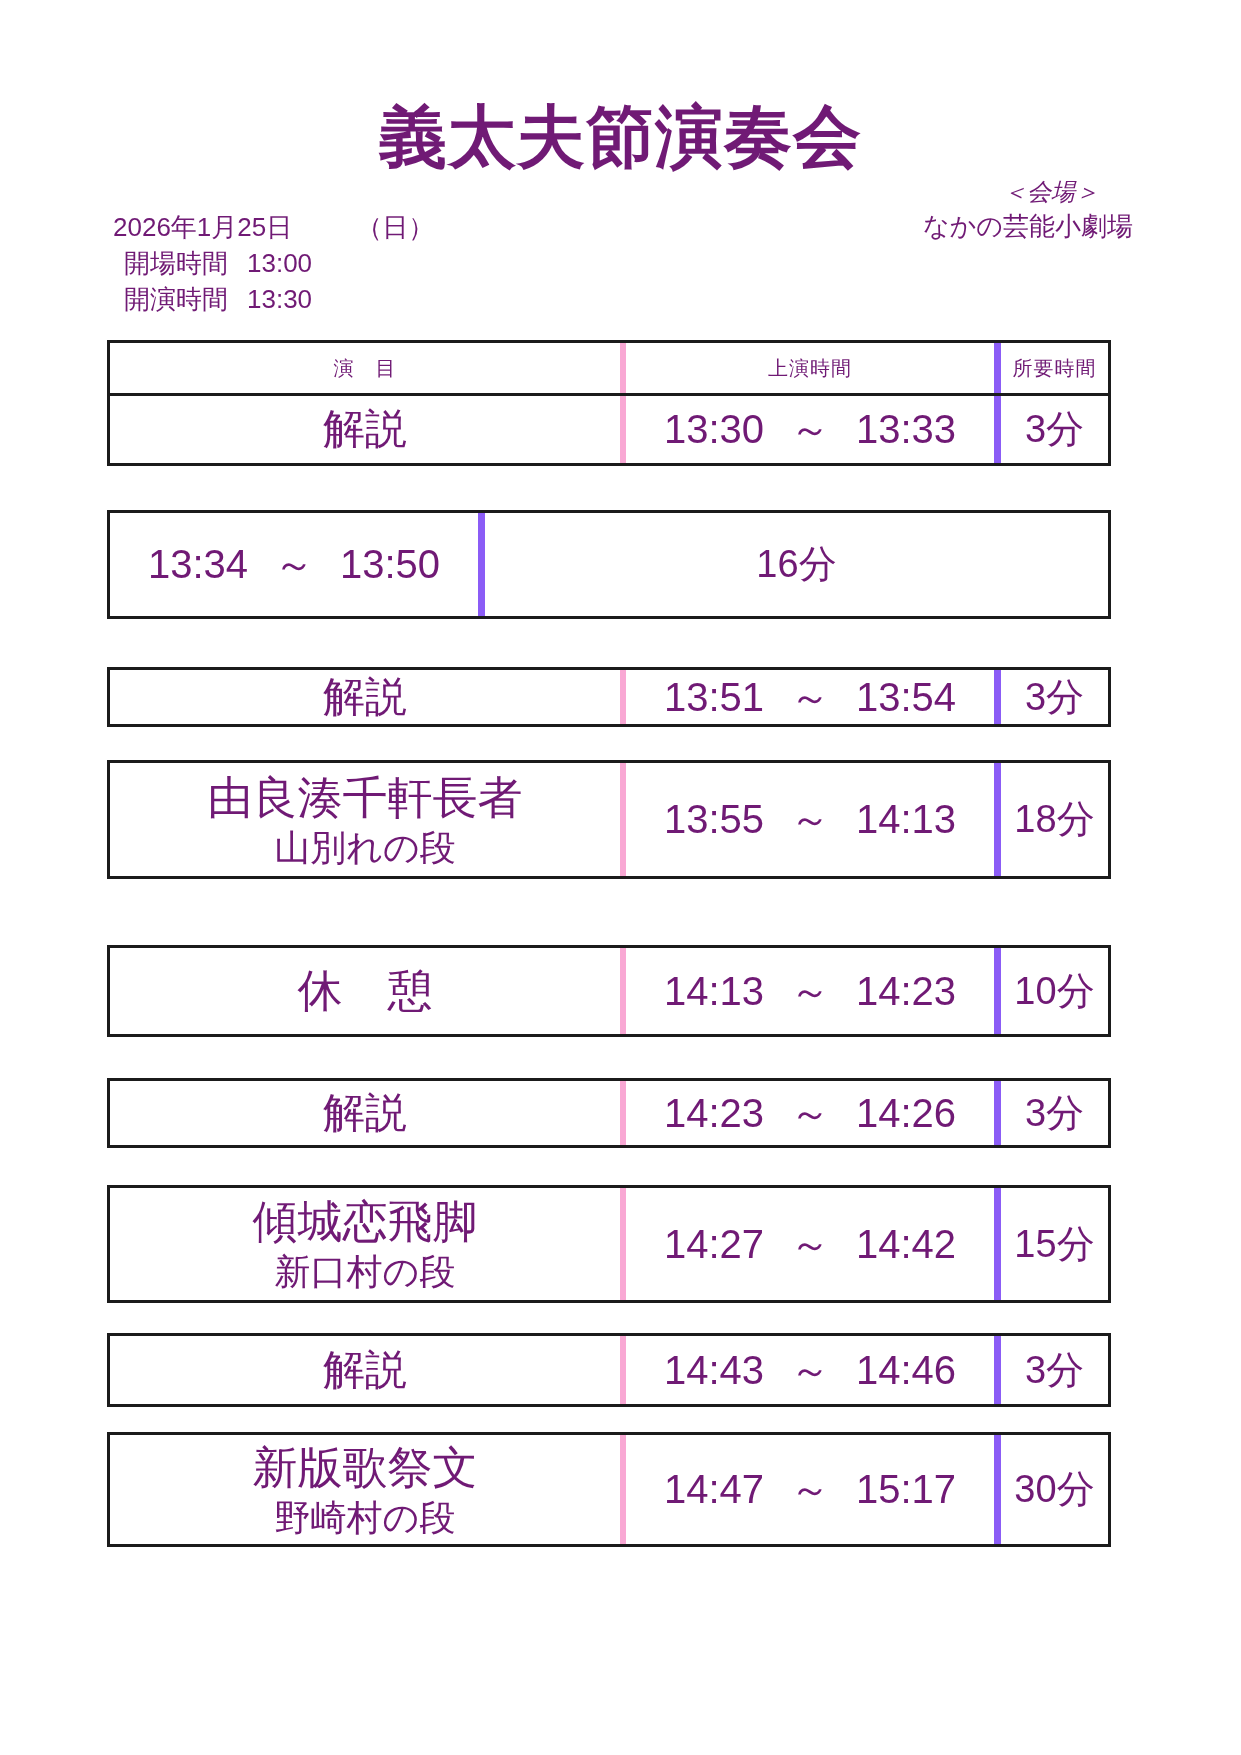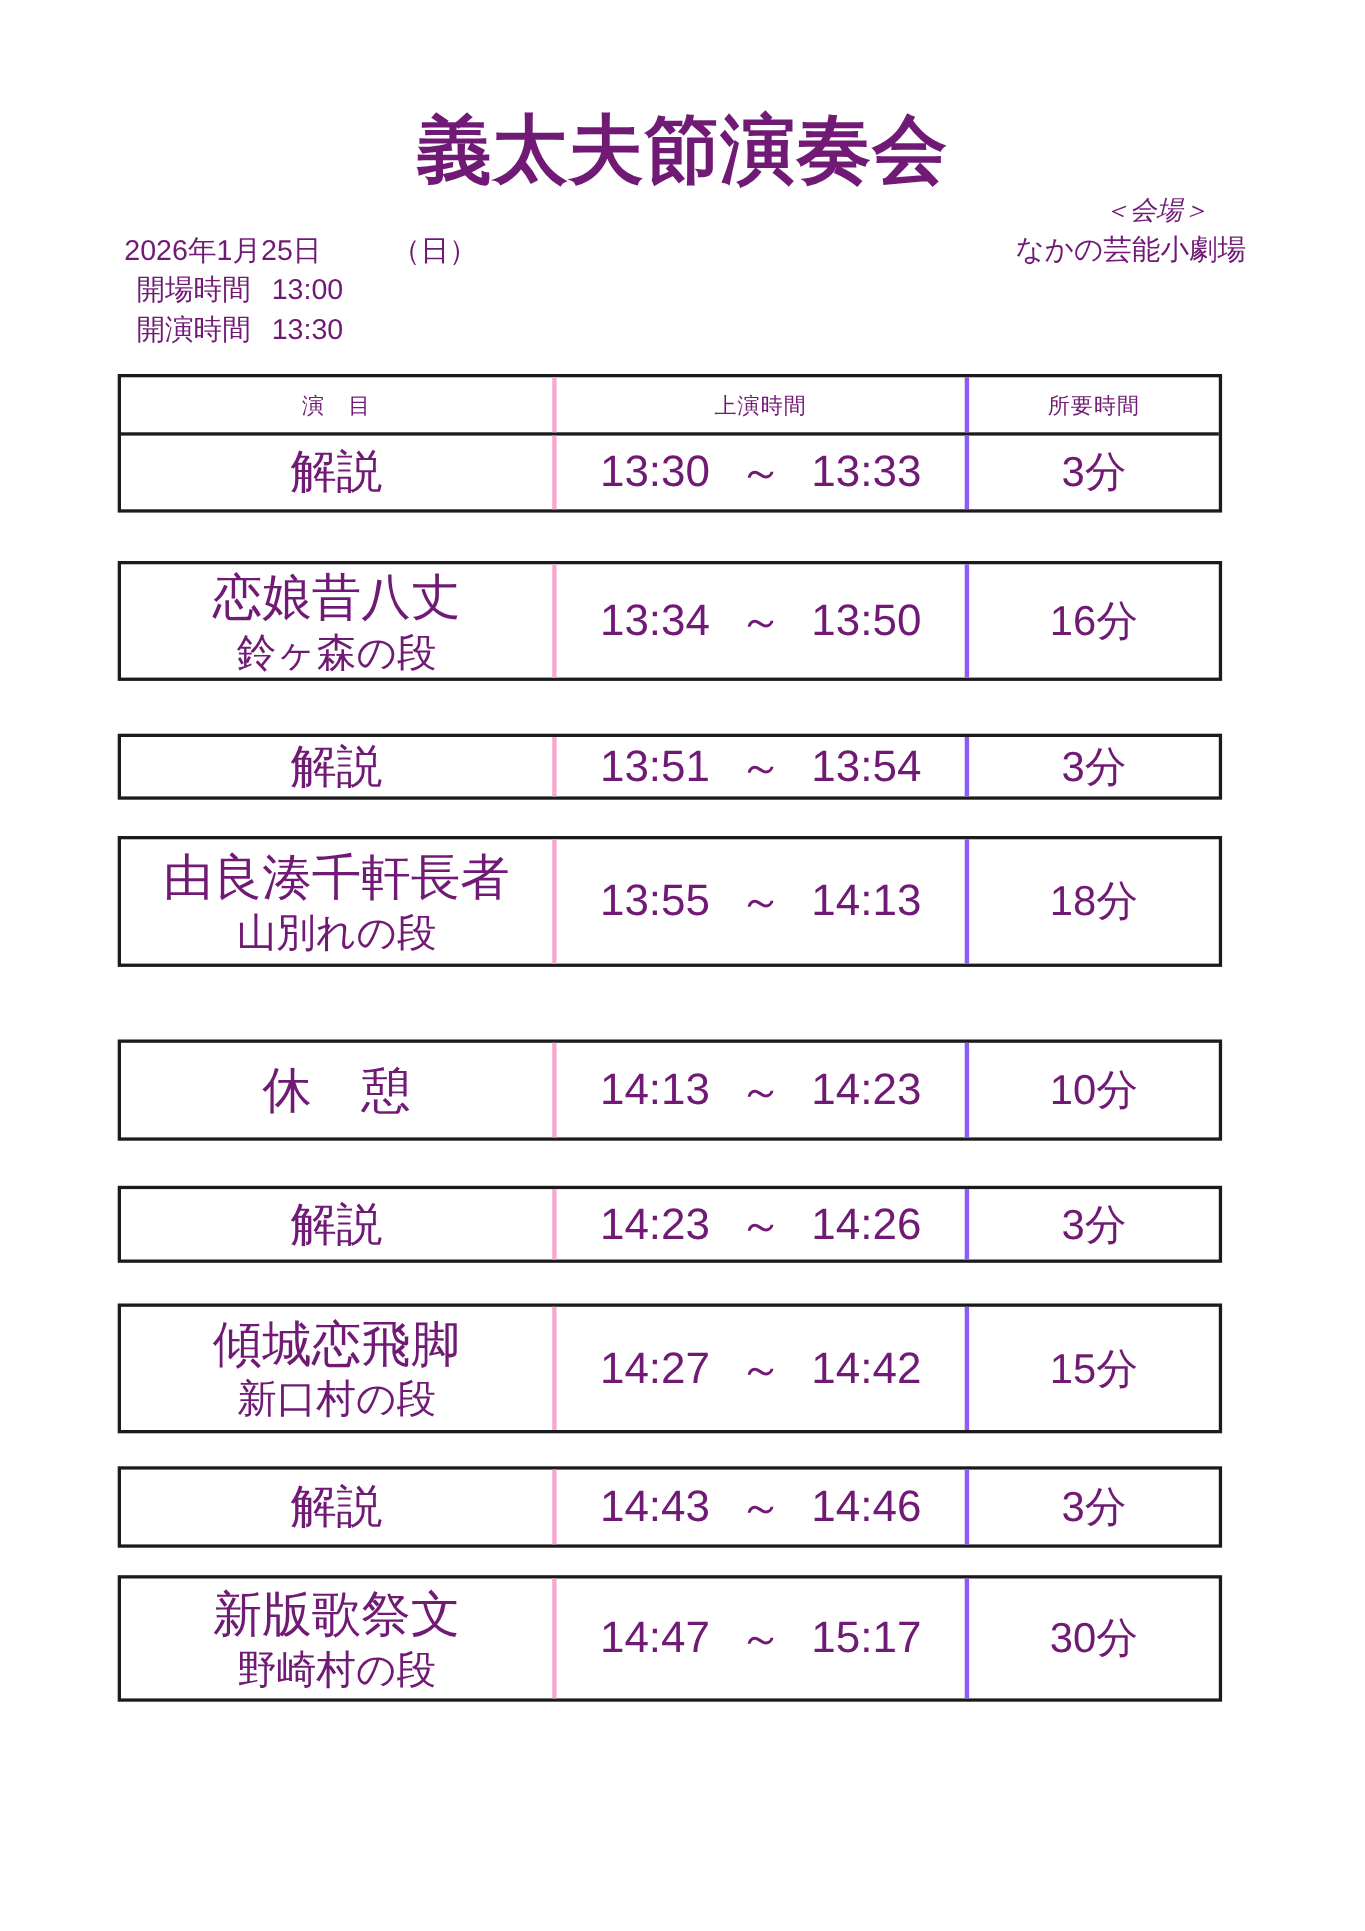--- a/index.html
+++ b/index.html
@@ -76,22 +76,22 @@
   }
   .header-sep { border-bottom: 3px solid #1b1b1b; }
   .cell {
     box-sizing: border-box;
     display: flex;
     flex-direction: column;
     align-items: center;
     justify-content: center;
     overflow: hidden;
   }
-  .c1 { width: 396px; border-right: 4px solid #f9a8d4; }
-  .c2 { width: 375px; border-right: 4px solid #8b5cf6; }
+  .c1 { width: 516px; border-right: 6px solid #f9a8d4; }
+  .c2 { width: 375px; border-right: 7px solid #8b5cf6; }
   .c3 { flex: 1; }
   .header-cell {
     font-size: 20px;
     letter-spacing: 1px;
     white-space: nowrap;
   }
   .row-title {
     font-size: 45px;
     line-height: 1.15;
     white-space: nowrap;
@@ -146,24 +146,20 @@
         <span>13:30</span>
           <span class="tilde">～</span>
           <span>13:33</span>
       </div>
       <div class="cell c3 dur-cell">3分</div>
     </div>
   </div>
 
   <div class="block" style="top:510px">
     <div class="trow" style="height:103px">
-      <div class="cell c1">
-        <div class="row-title">恋娘昔八丈</div>
-        <div class="row-subtitle">鈴ヶ森の段</div>
-      </div>
       <div class="cell c2 time-cell">
         <span>13:34</span>
           <span class="tilde">～</span>
           <span>13:50</span>
       </div>
       <div class="cell c3 dur-cell">16分</div>
     </div>
   </div>
 
   <div class="block" style="top:667px">

